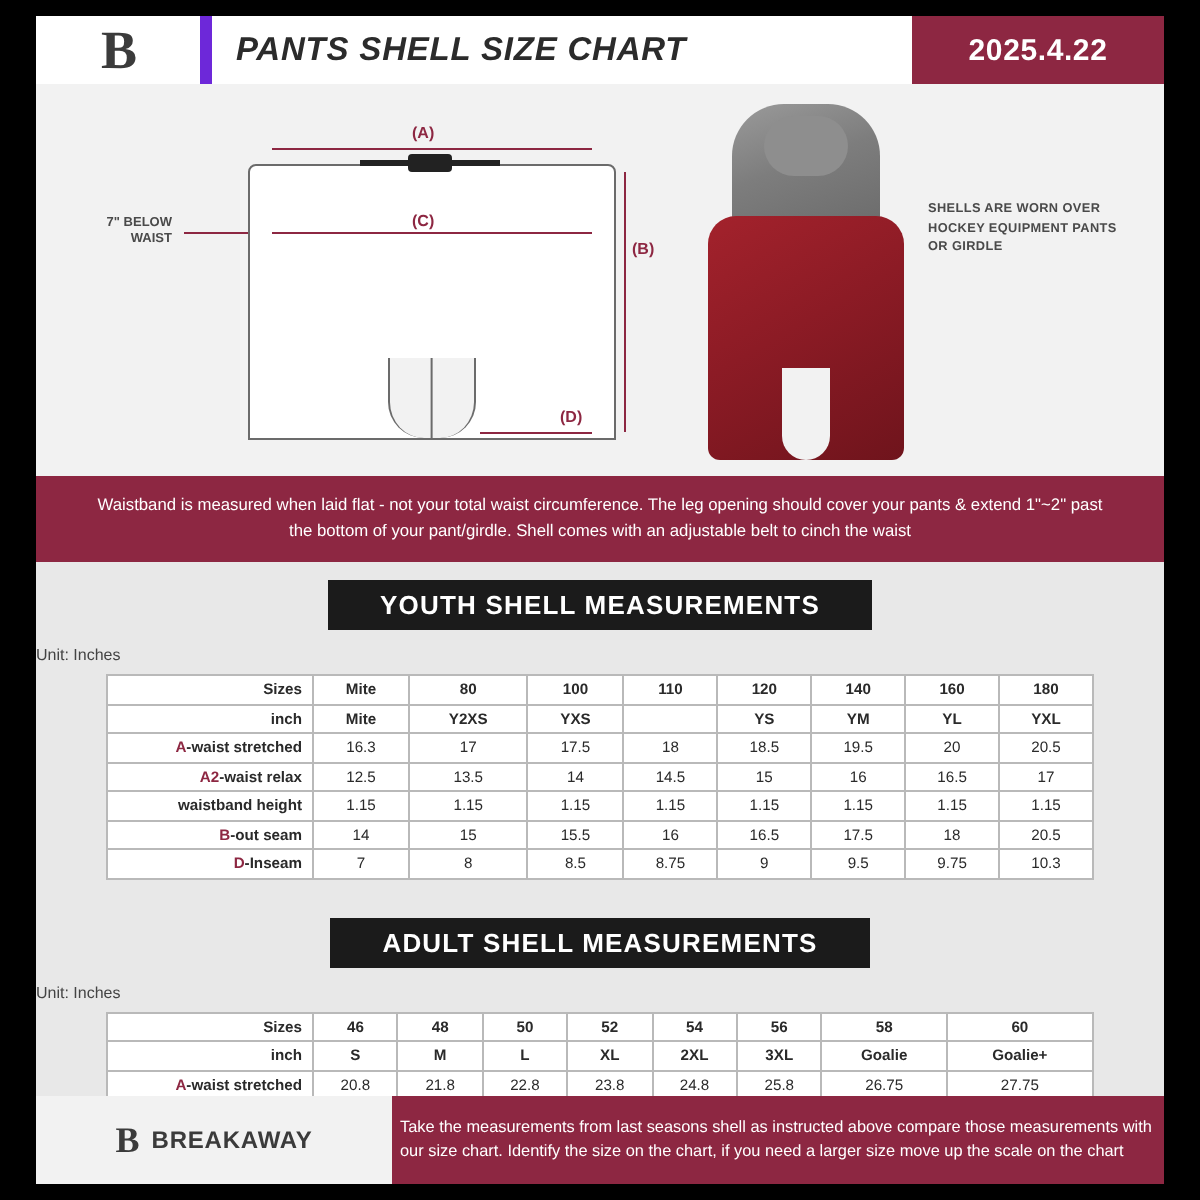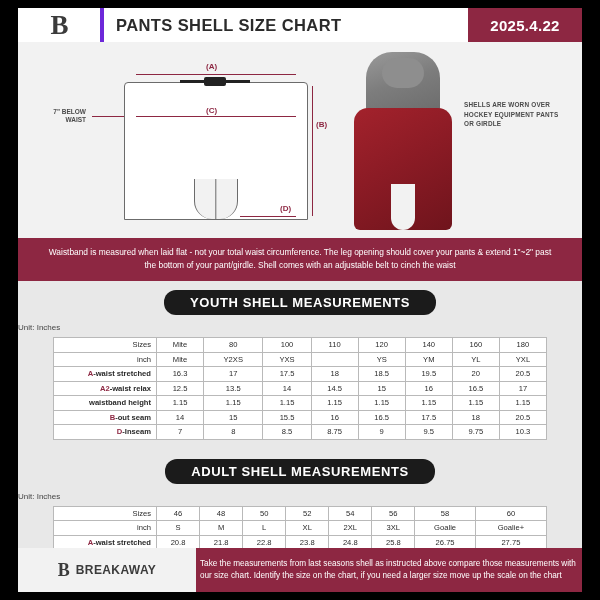--- a/index.html
+++ b/index.html
@@ -21,27 +21,28 @@
   }
   .logo-box{
     width:82px;display:flex;align-items:center;justify-content:center;background:#ffffff;
   }
   .logo-b{
     font-family:"Liberation Serif", serif;font-weight:bold;font-size:27px;color:#3b3b3b;
     letter-spacing:-1px;line-height:1;
   }
   .title-box{
     flex:1;display:flex;align-items:center;padding-left:12px;
-    border-left:4px solid #6d28d9;
+    border-left:6px solid #6d28d9;
+    font-style:italic;
   }
   .title-box .t{
     font-size:16.5px;font-weight:bold;color:#2b2b2b;letter-spacing:.4px;
   }
   .date-box{
-    width:114px;background:#8d2742;color:#fff;display:flex;align-items:center;justify-content:center;
+    width:126px;background:#8d2742;color:#fff;display:flex;align-items:center;justify-content:center;
     font-size:15px;font-weight:bold;letter-spacing:.3px;
   }
   
   .illus{
     position:relative;height:196px;background:#f2f2f2;
   }
   .diagram{
     position:absolute;left:72px;top:14px;width:250px;height:172px;
   }
   .short-outline{
@@ -104,38 +105,38 @@
   .note{
     background:#8d2742;color:#fff;padding:8px 30px 9px;text-align:center;
     font-size:8.4px;line-height:1.55;
   }
   
   .band{
     background:#e8e8e8;padding:9px 0 4px;text-align:center;
   }
   .band-pill{
     display:inline-block;background:#1b1b1b;color:#fff;font-size:13px;font-weight:bold;
-    letter-spacing:.6px;padding:5px 26px;border-radius:12px;
+    letter-spacing:.6px;padding:5px 26px;
   }
   .unit{
     text-align:left;font-size:8px;color:#444;padding:4px 0 5px;background:#e8e8e8;
   }
   
   table{
     border-collapse:collapse;width:494px;margin:0 auto;background:#fff;
   }
   th,td{
     border:1px solid #b9b9b9;font-size:7.6px;text-align:center;height:13.5px;padding:0 1px;
     color:#2a2a2a;
   }
   td.rowhead{
     text-align:right;padding-right:5px;font-weight:bold;width:96px;
   }
   td.rowhead .k{color:#8d2742;}
-  tr.head td{font-weight:normal;}
+  tr.head td{font-weight:bold;}
   .tablewrap{background:#e8e8e8;padding:0 0 10px;}
   
   .footer{
     position:absolute;left:0;bottom:0;width:564px;height:44px;display:flex;
   }
   .footer-left{
     width:178px;background:#f2f2f2;display:flex;align-items:center;justify-content:center;gap:6px;
   }
   .foot-b{
     font-family:"Liberation Serif", serif;font-weight:bold;font-size:18px;color:#3b3b3b;line-height:1;

